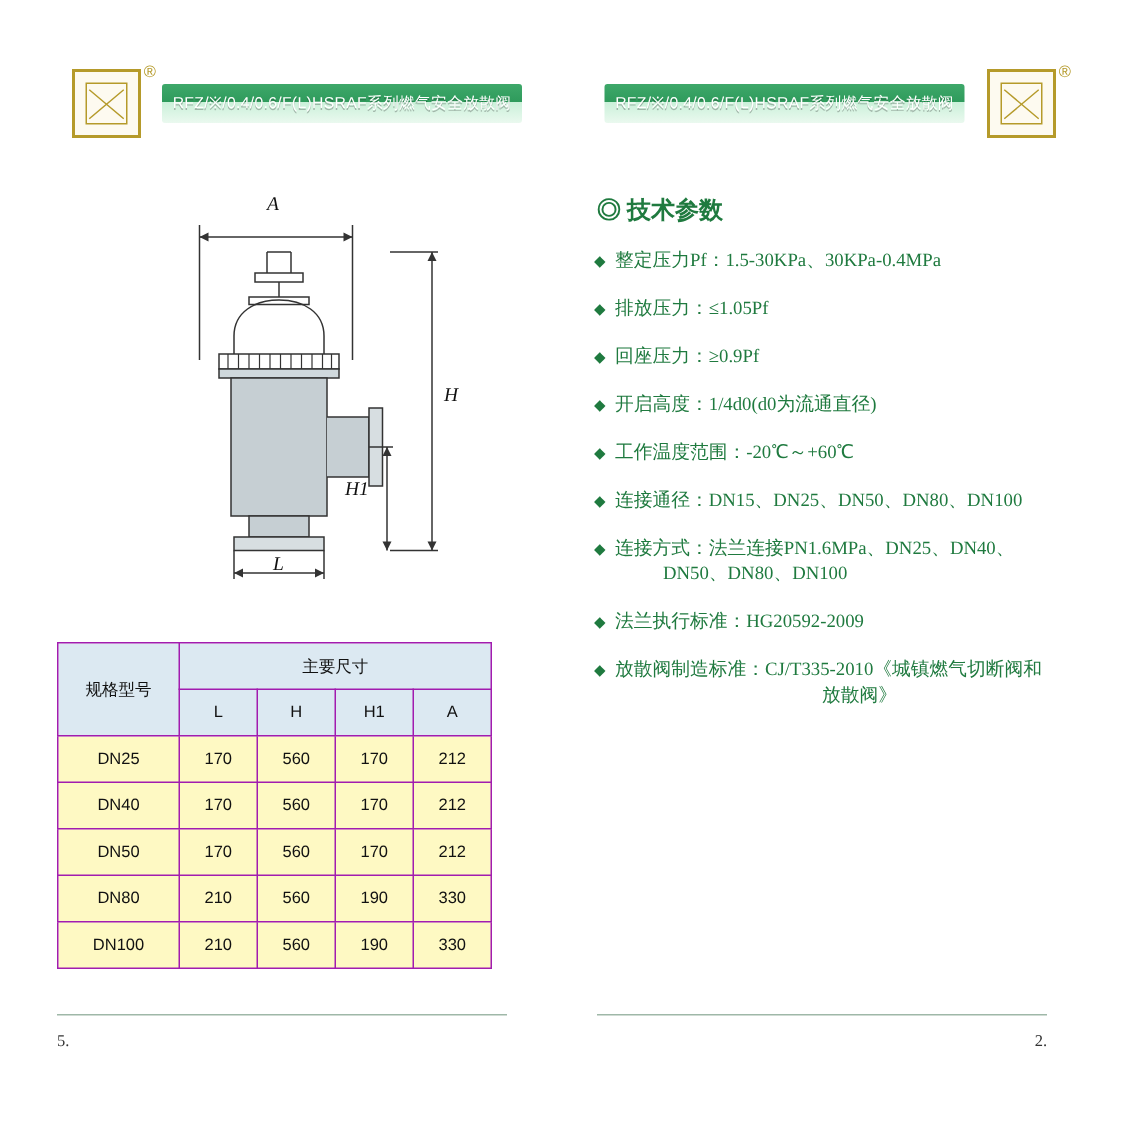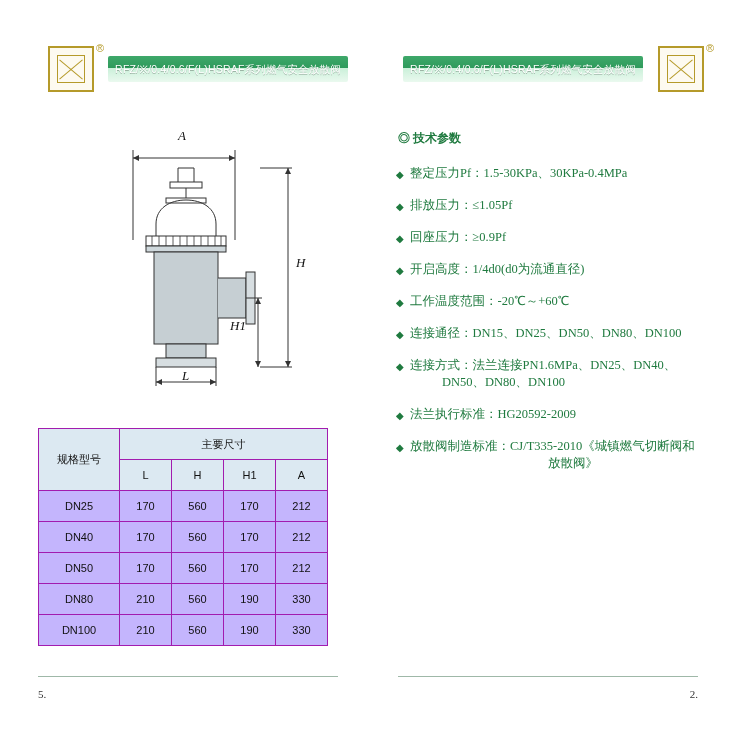--- a/index.html
+++ b/index.html
@@ -130,29 +130,29 @@
     border: 1px solid #a21caf;
     text-align: center;
     height: 28px;
     font-weight: normal;
     color: #111;
   }
   .spec-table thead th {
     background: #dce9f2;
   }
   .spec-table .col-model { width: 78px; }
-  .spec-table tbody td { background: #c4b5fd; }
+  .spec-table tbody td { background: #fef9c3; }
 
   
   .tech-title {
     position: absolute;
     left: 398px;
     top: 130px;
     font-family: "Liberation Serif", serif;
-    font-size: 12px;
+    font-size: 16px;
     font-weight: bold;
     color: #1f7a3f;
   }
   .tech-list {
     position: absolute;
     left: 396px;
     top: 165px;
     width: 340px;
   }
   .tech-item {

